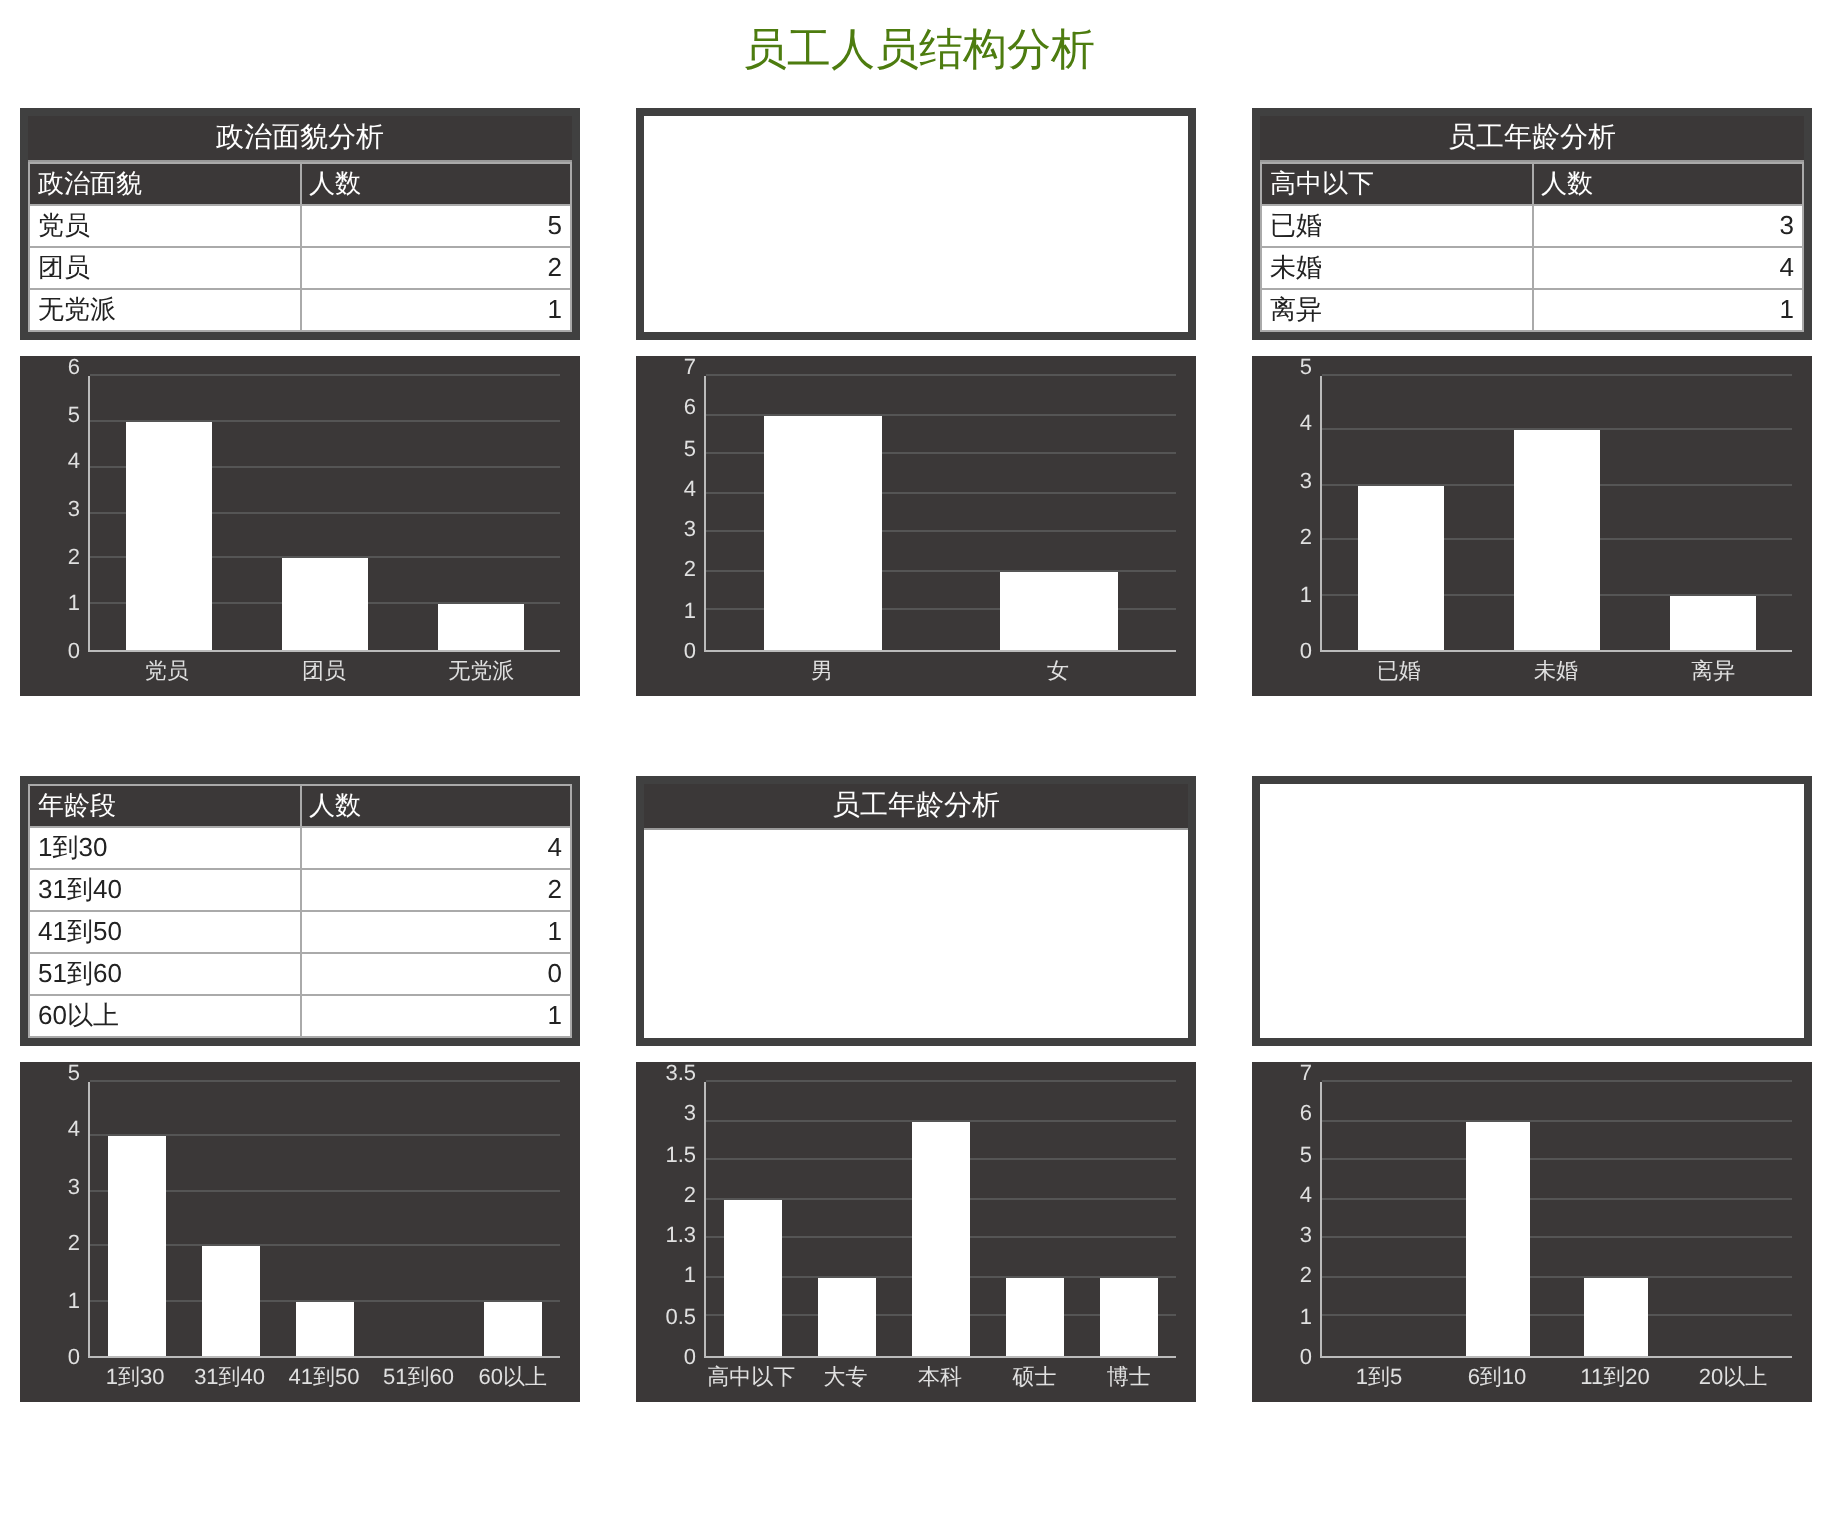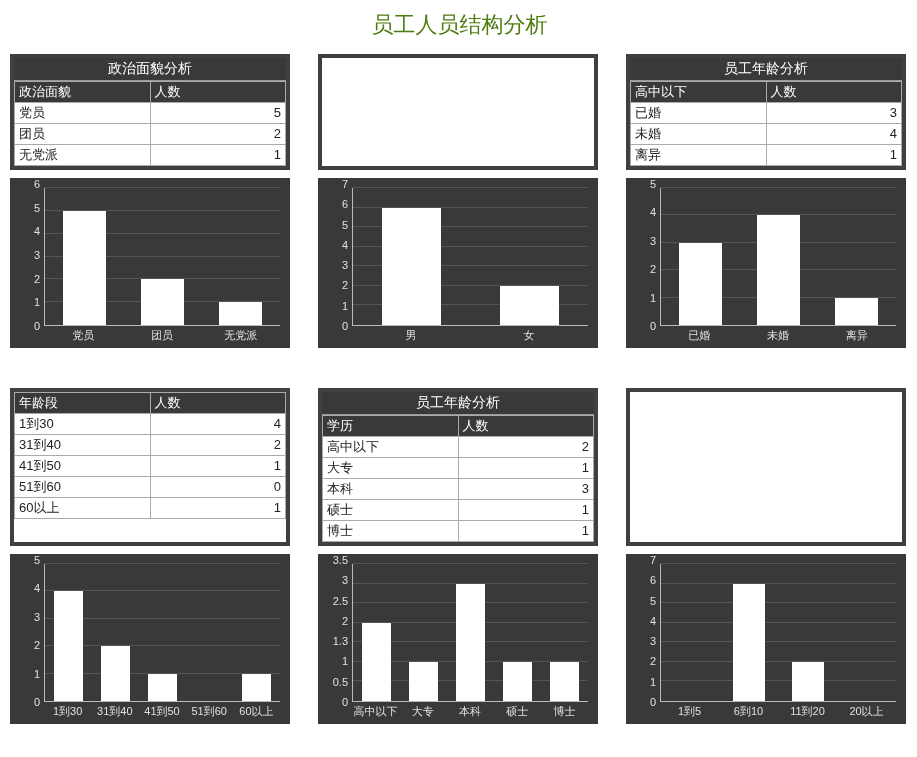--- a/index.html
+++ b/index.html
@@ -339,50 +339,20 @@
             </tr>
             <tr>
               <td>60以上</td>
               <td class="num">1</td>
             </tr>
           </tbody>
         </table>
       </div>
       <div class="panel-table">
         <div class="panel-title">员工年龄分析</div>
-        <table class="data">
-          <thead>
-            <tr>
-              <th style="width: 50%;">学历</th>
-              <th style="width: 50%;">人数</th>
-            </tr>
-          </thead>
-          <tbody>
-            <tr>
-              <td>高中以下</td>
-              <td class="num">2</td>
-            </tr>
-            <tr>
-              <td>大专</td>
-              <td class="num">1</td>
-            </tr>
-            <tr>
-              <td>本科</td>
-              <td class="num">3</td>
-            </tr>
-            <tr>
-              <td>硕士</td>
-              <td class="num">1</td>
-            </tr>
-            <tr>
-              <td>博士</td>
-              <td class="num">1</td>
-            </tr>
-          </tbody>
-        </table>
       </div>
       <div class="panel-table">
       </div>
       <div class="chart-box">
         <div class="chart-inner">
           <div class="yaxis">
             <div class="ytick" style="bottom: 0%;">0</div>
             <div class="ytick" style="bottom: 20%;">1</div>
             <div class="ytick" style="bottom: 40%;">2</div>
             <div class="ytick" style="bottom: 60%;">3</div>
@@ -423,21 +393,21 @@
         </div>
       </div>
       <div class="chart-box">
         <div class="chart-inner">
           <div class="yaxis">
             <div class="ytick" style="bottom: 0%;">0</div>
             <div class="ytick" style="bottom: 14.2857%;">0.5</div>
             <div class="ytick" style="bottom: 28.5714%;">1</div>
             <div class="ytick" style="bottom: 42.8571%;">1.3</div>
             <div class="ytick" style="bottom: 57.1429%;">2</div>
-            <div class="ytick" style="bottom: 71.4286%;">2.5</div>
+            <div class="ytick" style="bottom: 71.4286%;">1.5</div>
             <div class="ytick" style="bottom: 85.7143%;">3</div>
             <div class="ytick" style="bottom: 100%;">3.5</div>
           </div>
           <div class="plot">
             <div class="gridline" style="bottom: 14.2857%;"></div>
             <div class="gridline" style="bottom: 28.5714%;"></div>
             <div class="gridline" style="bottom: 42.8571%;"></div>
             <div class="gridline" style="bottom: 57.1429%;"></div>
             <div class="gridline" style="bottom: 71.4286%;"></div>
             <div class="gridline" style="bottom: 85.7143%;"></div>

